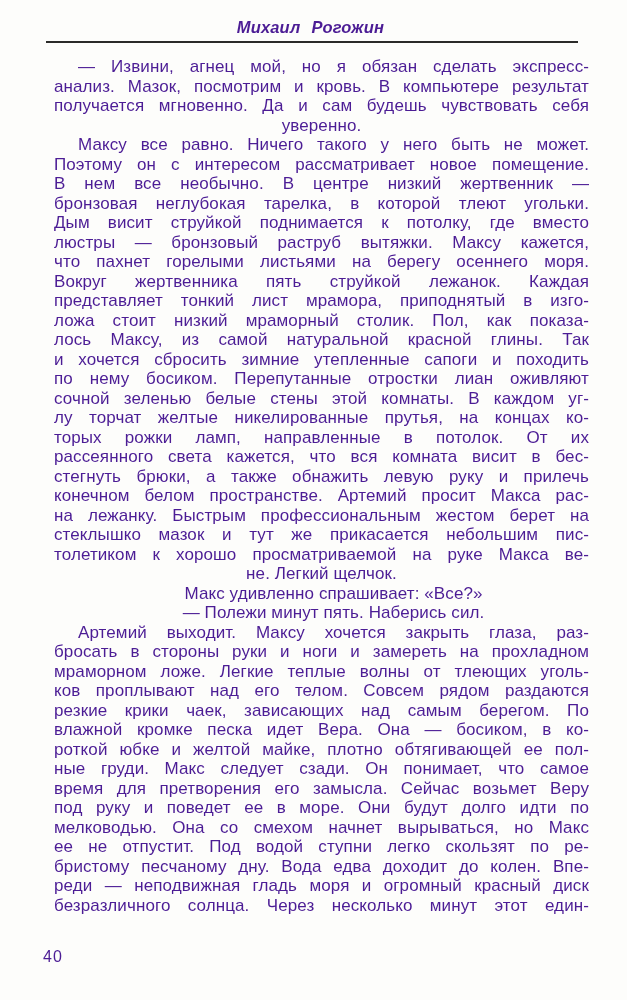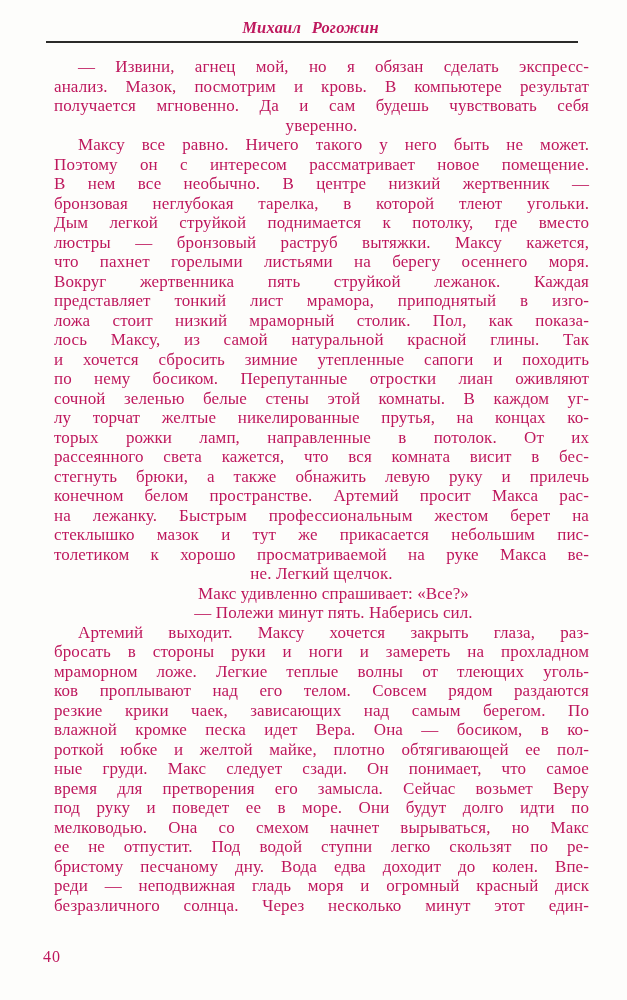--- a/index.html
+++ b/index.html
@@ -5,22 +5,22 @@
   html, body {
     margin: 0;
     padding: 0;
     background: #ffffff;
   }
   .page {
     position: relative;
     width: 627px;
     height: 1000px;
     background: #fdfdfb;
-    color: #be185d;
-    font-family: Liberation Serif, serif;
+    color: #4c1d95;
+    font-family: Liberation Sans, sans-serif;
     overflow: hidden;
   }
   .running-header {
     position: absolute;
     top: 18px;
     left: 43px;
     width: 535px;
     text-align: center;
   }
   .author {
@@ -81,21 +81,21 @@
         <div class="line indent just">— Извини, агнец мой, но я обязан сделать экспресс-</div>
         <div class="line just">анализ. Мазок, посмотрим и кровь. В компьютере результат</div>
         <div class="line just">получается мгновенно. Да и сам будешь чувствовать себя</div>
         <div class="line">уверенно.</div>
       </div>
       <div class="para">
         <div class="line indent just">Максу все равно. Ничего такого у него быть не может.</div>
         <div class="line just">Поэтому он с интересом рассматривает новое помещение.</div>
         <div class="line just">В нем все необычно. В центре низкий жертвенник —</div>
         <div class="line just">бронзовая неглубокая тарелка, в которой тлеют угольки.</div>
-        <div class="line just">Дым легкой струйкой поднимается к потолку, где вместо</div>
+        <div class="line just">Дым висит струйкой поднимается к потолку, где вместо</div>
         <div class="line just">люстры — бронзовый раструб вытяжки. Максу кажется,</div>
         <div class="line just">что пахнет горелыми листьями на берегу осеннего моря.</div>
         <div class="line just">Вокруг жертвенника пять струйкой лежанок. Каждая</div>
         <div class="line just">представляет тонкий лист мрамора, приподнятый в изго-</div>
         <div class="line just">ложа стоит низкий мраморный столик. Пол, как показа-</div>
         <div class="line just">лось Максу, из самой натуральной красной глины. Так</div>
         <div class="line just">и хочется сбросить зимние утепленные сапоги и походить</div>
         <div class="line just">по нему босиком. Перепутанные отростки лиан оживляют</div>
         <div class="line just">сочной зеленью белые стены этой комнаты. В каждом уг-</div>
         <div class="line just">лу торчат желтые никелированные прутья, на концах ко-</div>

